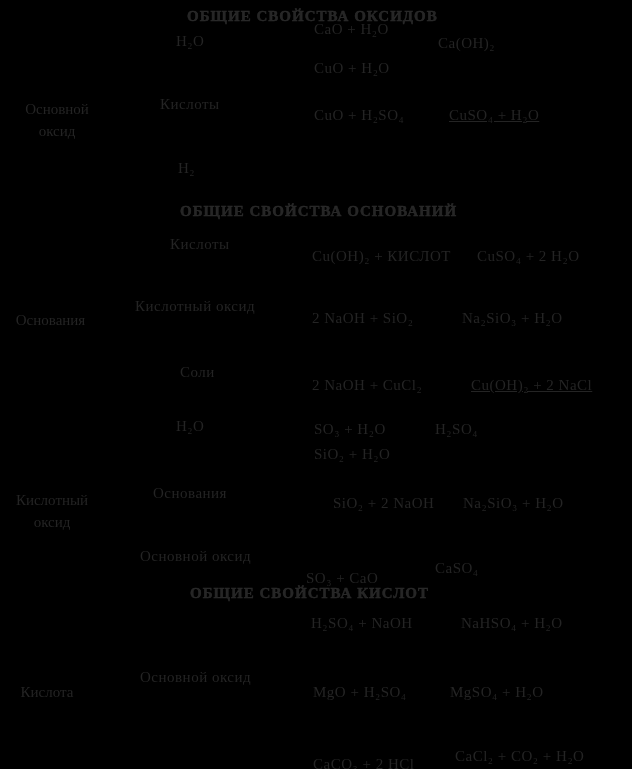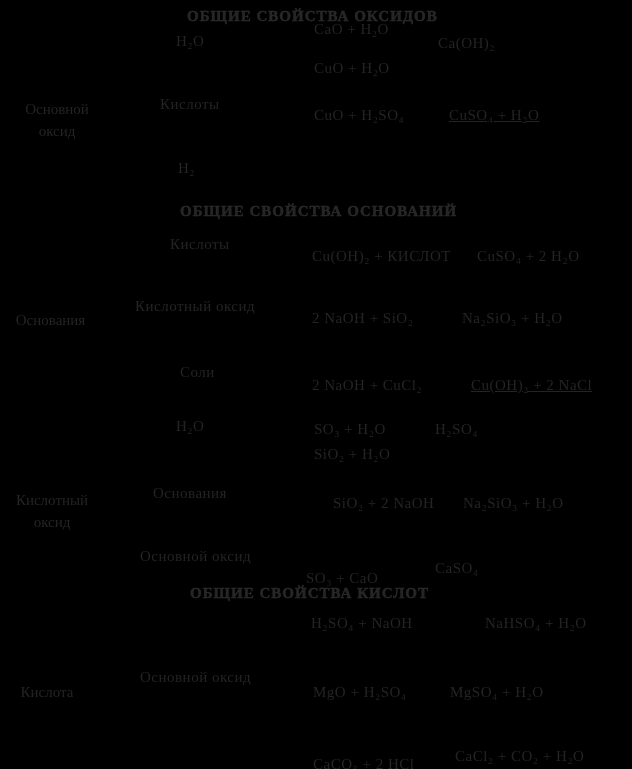--- a/index.html
+++ b/index.html
@@ -81,21 +81,21 @@
   <div class="t formula" style="left:313px;top:495px;margin-left:20px;">SiO₂ + 2 NaOH</div>
   <div class="t formula" style="left:463px;top:495px;">Na₂SiO₃ + H₂O</div>
 
   <div class="t label" style="left:140px;top:548px;">Основной оксид</div>
   <div class="t formula" style="left:306px;top:560px;margin-top:10px;">SO₃ + CaO</div>
   <div class="t formula" style="left:435px;top:560px;">CaSO₄</div>
 
   <div class="t title" style="left:190px;top:585px;">ОБЩИЕ СВОЙСТВА КИСЛОТ</div>
 
   <div class="t formula" style="left:311px;top:615px;">H₂SO₄ + NaOH</div>
-  <div class="t formula" style="left:461px;top:615px;margin-left:24px;">NaHSO₄ + H₂O</div>
+  <div class="t formula" style="left:461px;top:615px;">NaHSO₄ + H₂O</div>
 
   <div class="t cat" style="left:14px;top:681px;width:66px;">
     <span>Кислота</span>
   </div>
 
   <div class="t label" style="left:140px;top:669px;">Основной оксид</div>
   <div class="t formula" style="left:313px;top:684px;">MgO + H₂SO₄</div>
   <div class="t formula" style="left:450px;top:684px;">MgSO₄ + H₂O</div>
 
   <div class="t formula" style="left:313px;top:748px;margin-top:8px;">CaCO₃ + 2 HCl</div>

